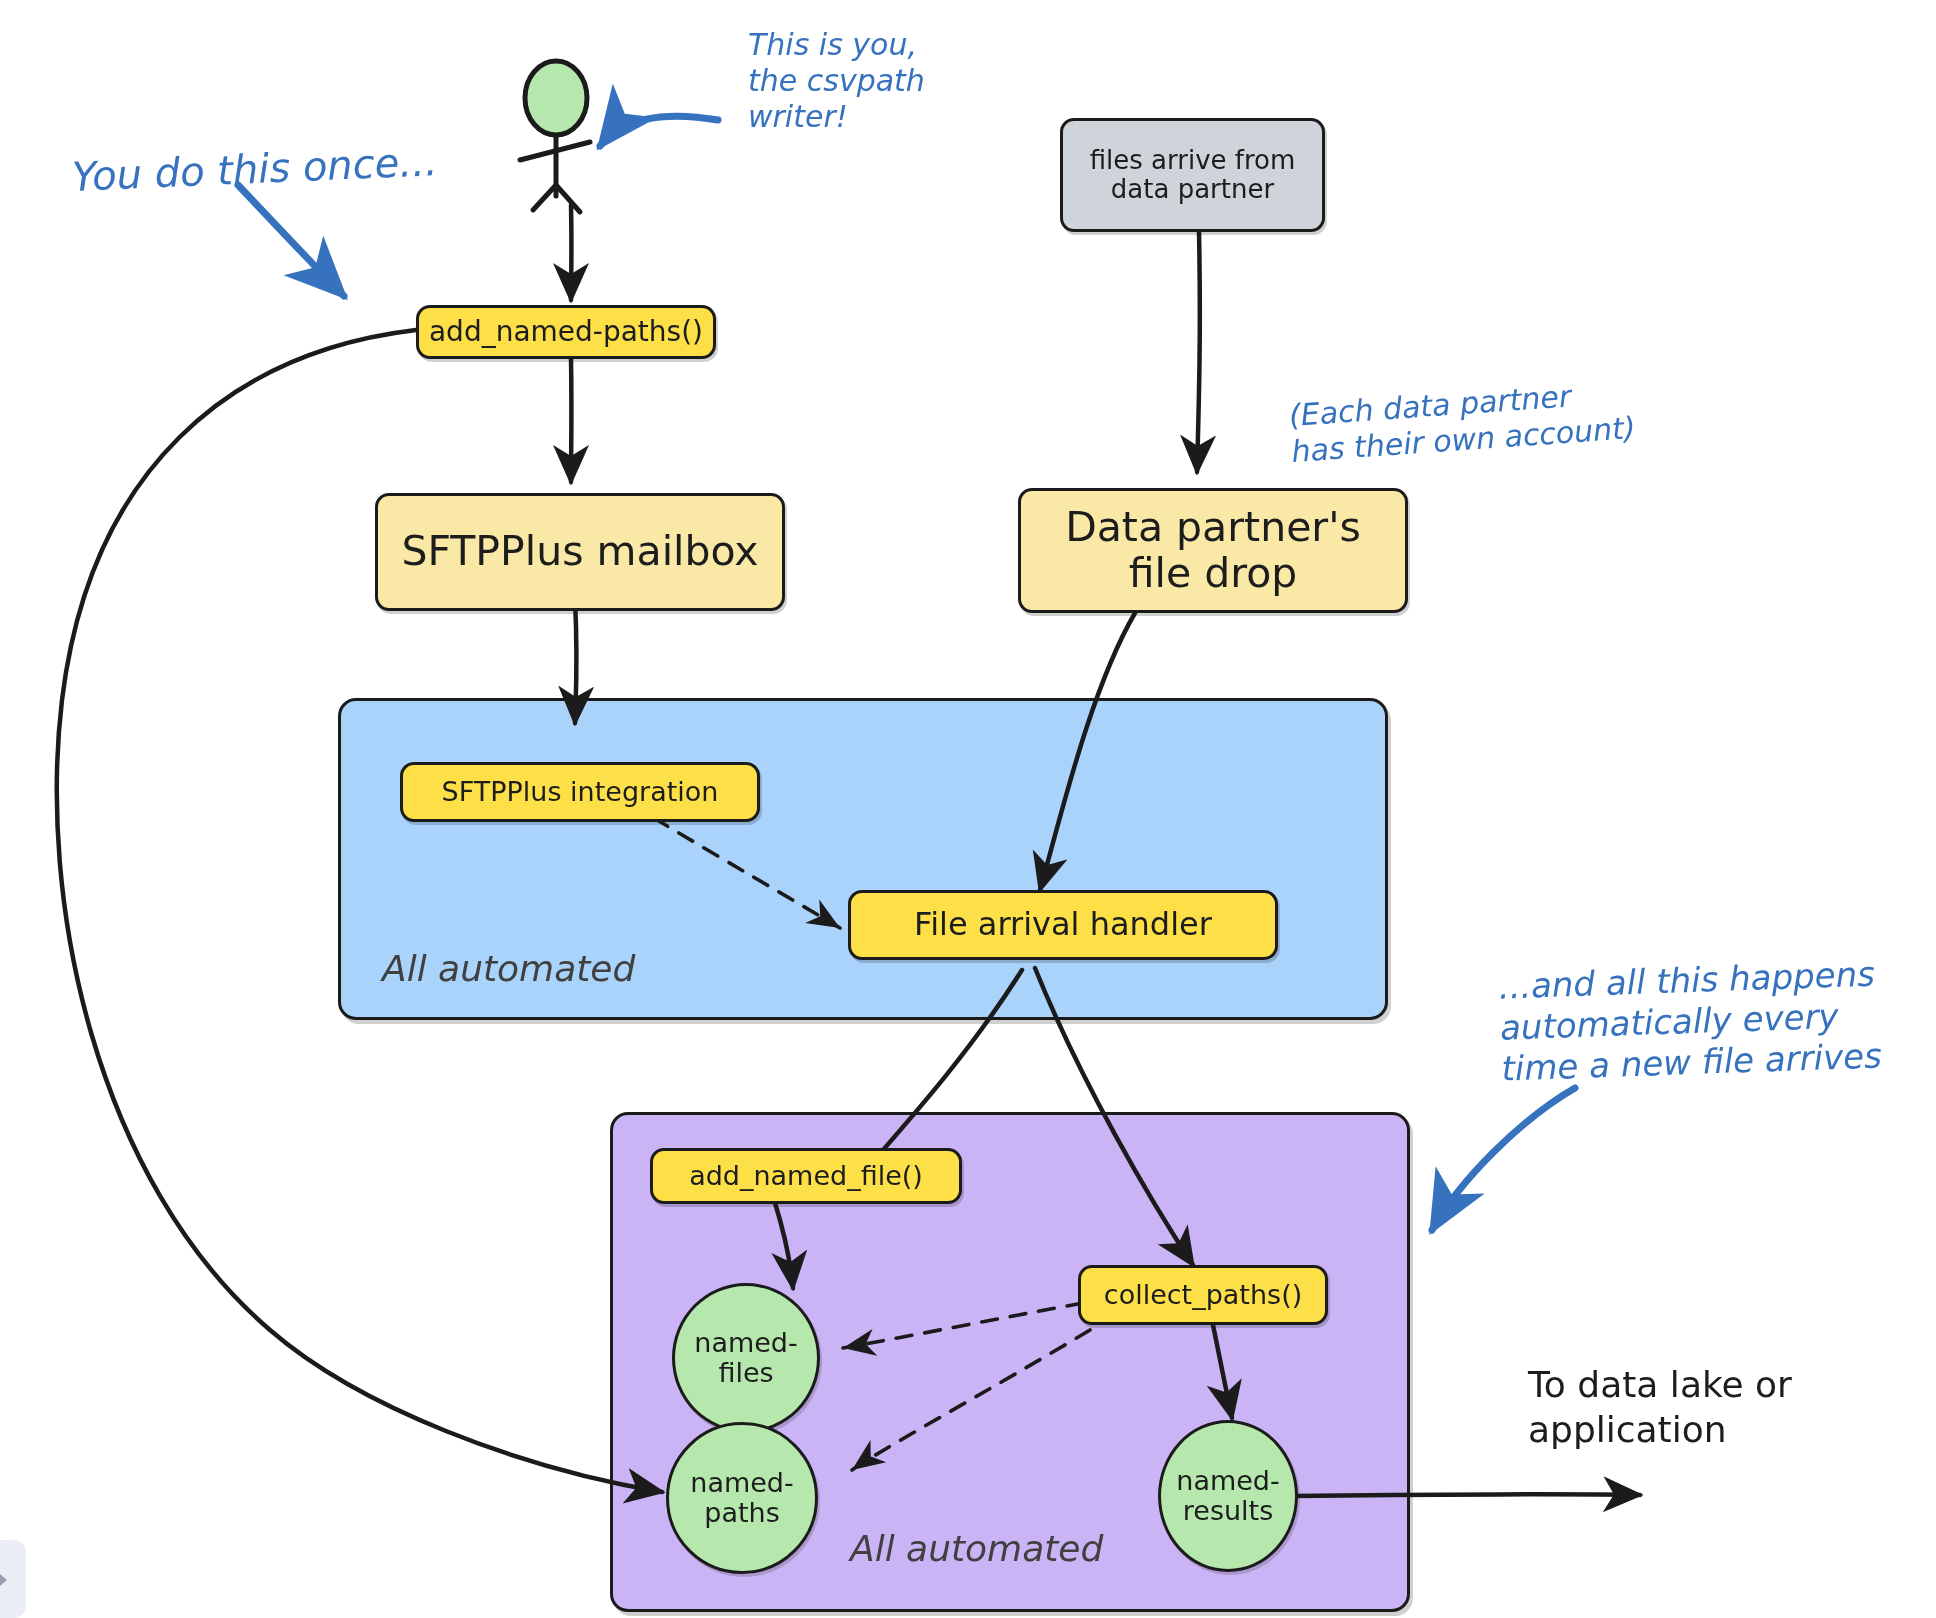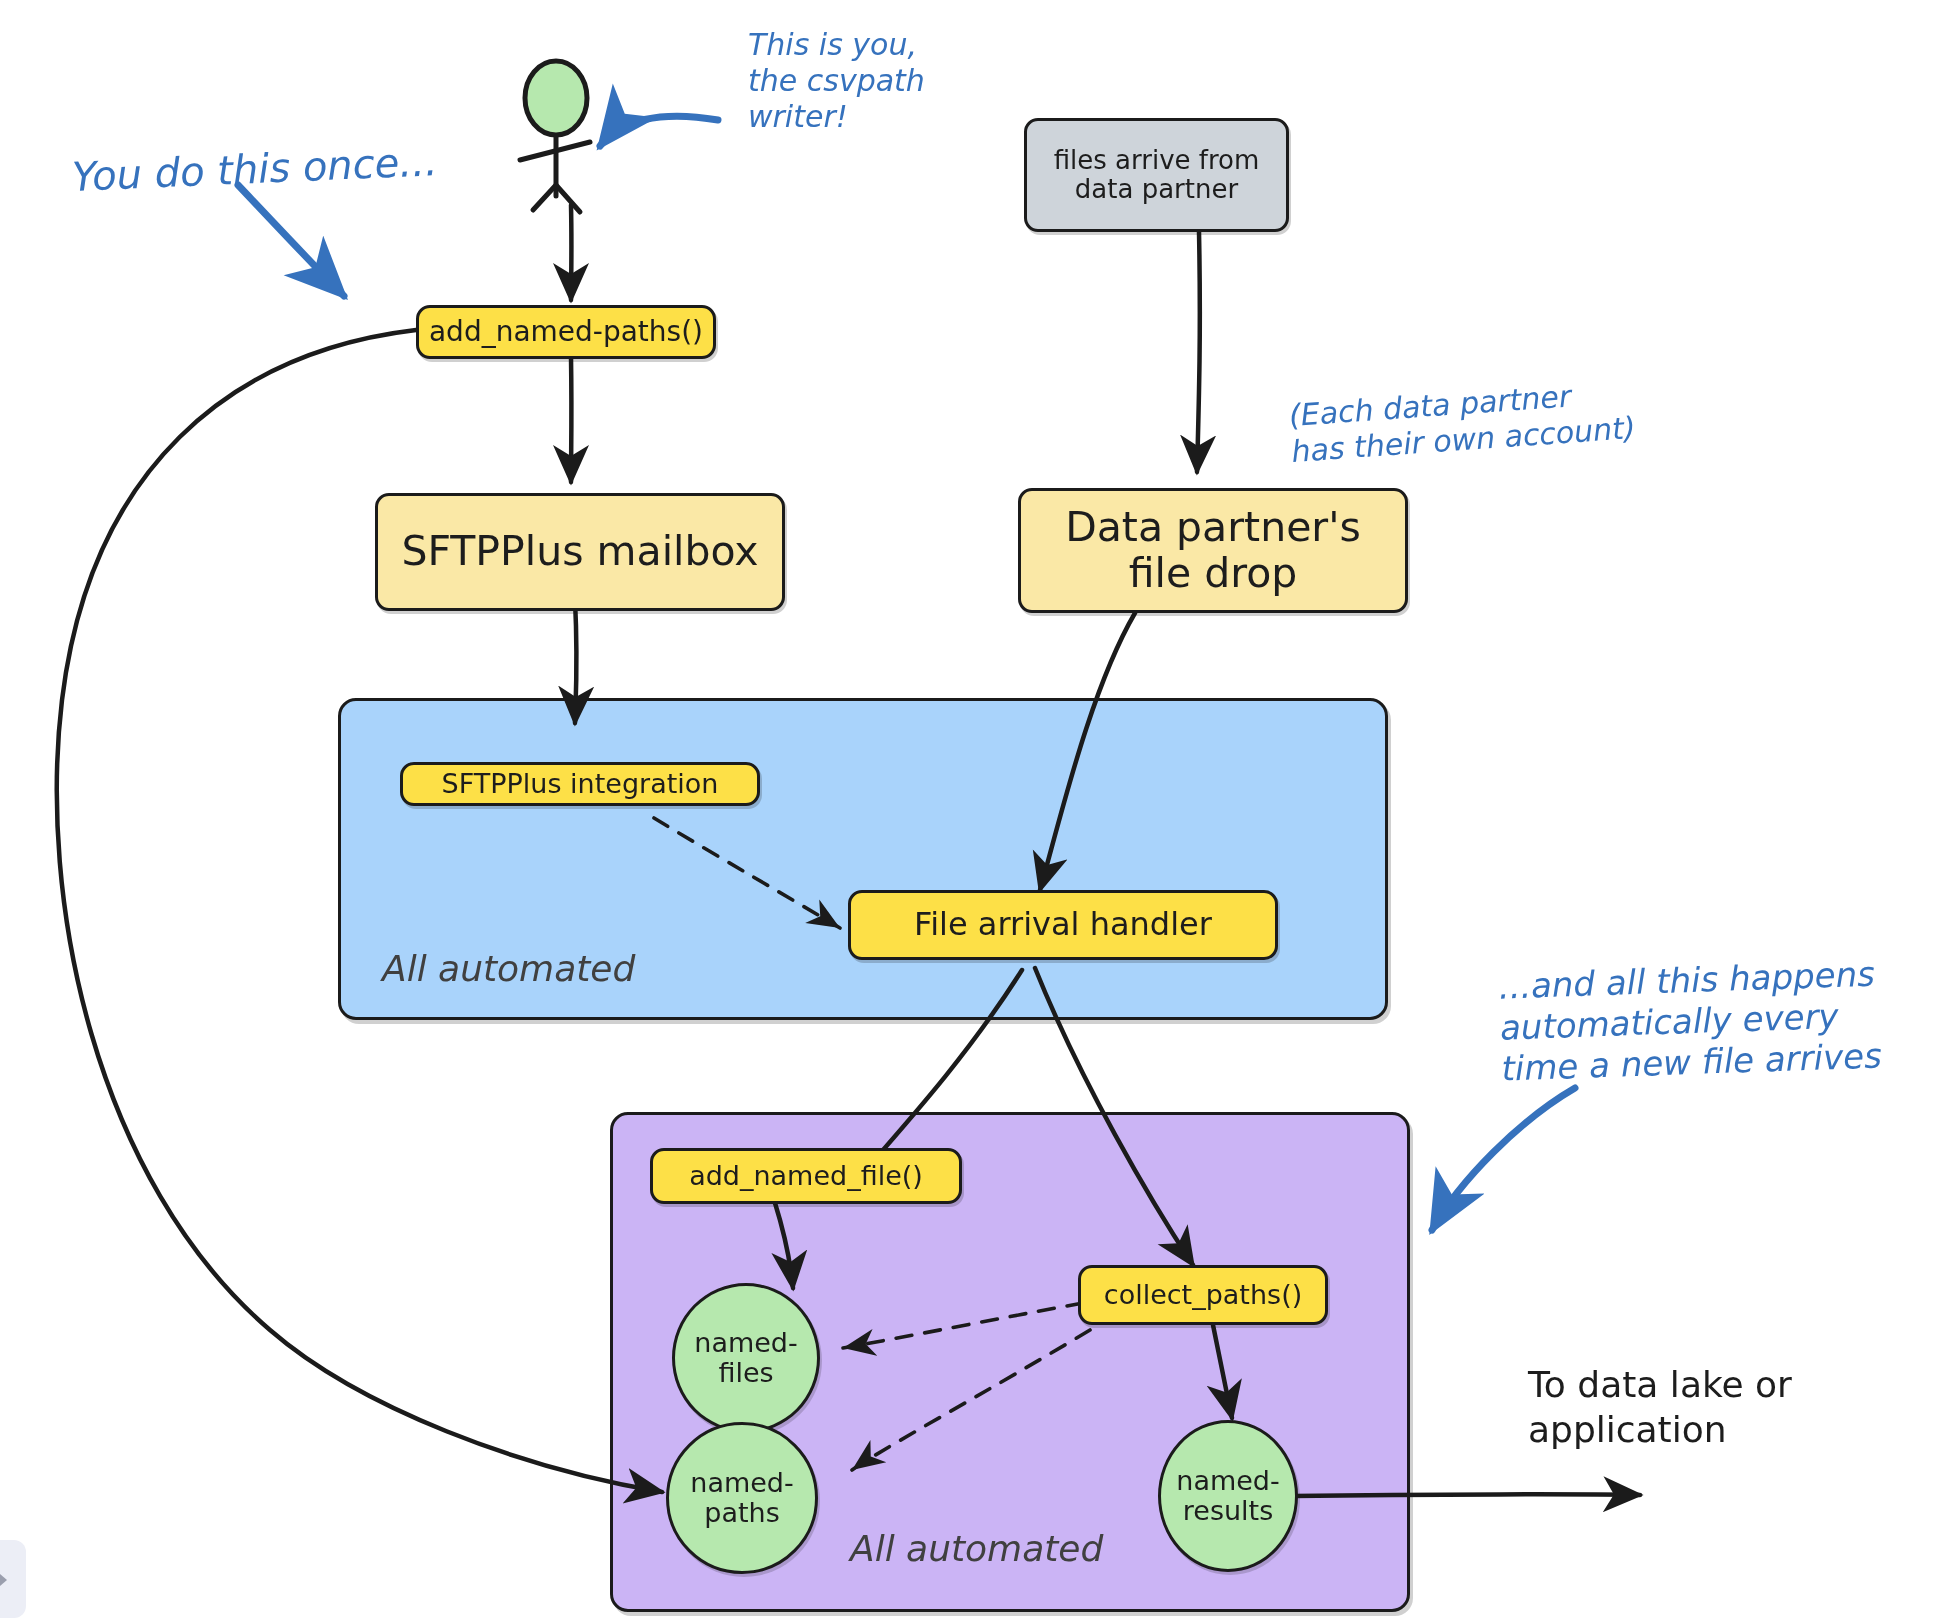--- a/index.html
+++ b/index.html
@@ -126,31 +126,31 @@
   </svg>
 
   <div class="node rbox green" style="left:416px;top:305px;width:300px;height:54px;font-size:28px;">
     <span>add_named-paths()</span>
   </div>
 
   <div class="node rbox yellow" style="left:375px;top:485px;width:410px;height:118px;font-size:41px;margin-top:8px;">
     <span>SFTPPlus mailbox</span>
   </div>
 
-  <div class="node rbox grey" style="left:1024px;top:118px;width:265px;height:114px;font-size:26px;white-space:pre-line;">
+  <div class="node rbox grey" style="left:1060px;top:118px;width:265px;height:114px;font-size:26px;white-space:pre-line;">
     <span>files arrive from
 data partner</span>
   </div>
 
   <div class="node rbox yellow" style="left:1018px;top:488px;width:390px;height:125px;font-size:41px;white-space:pre-line;">
     <span>Data partner's
 file drop</span>
   </div>
 
-  <div class="node rbox green" style="left:400px;top:762px;width:360px;height:44px;font-size:27px;">
+  <div class="node rbox green" style="left:400px;top:762px;width:360px;height:60px;font-size:27px;">
     <span>SFTPPlus integration</span>
   </div>
 
   <div class="node rbox green" style="left:848px;top:890px;width:430px;height:70px;font-size:32px;">
     <span>File arrival handler</span>
   </div>
 
   <div class="node rbox green" style="left:650px;top:1148px;width:312px;height:56px;font-size:27px;">
     <span>add_named_file()</span>
   </div>

